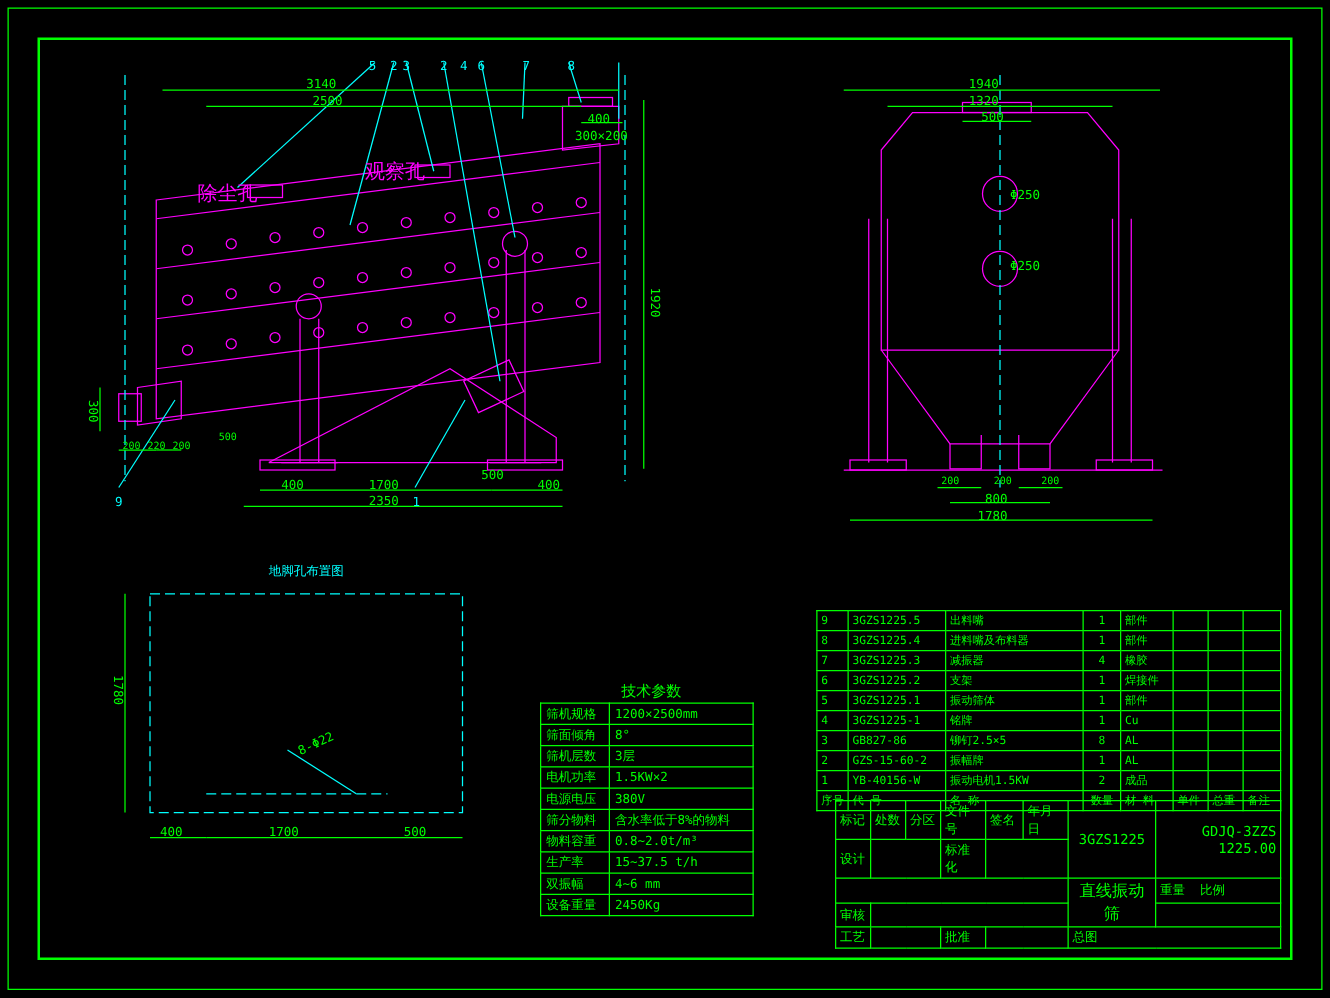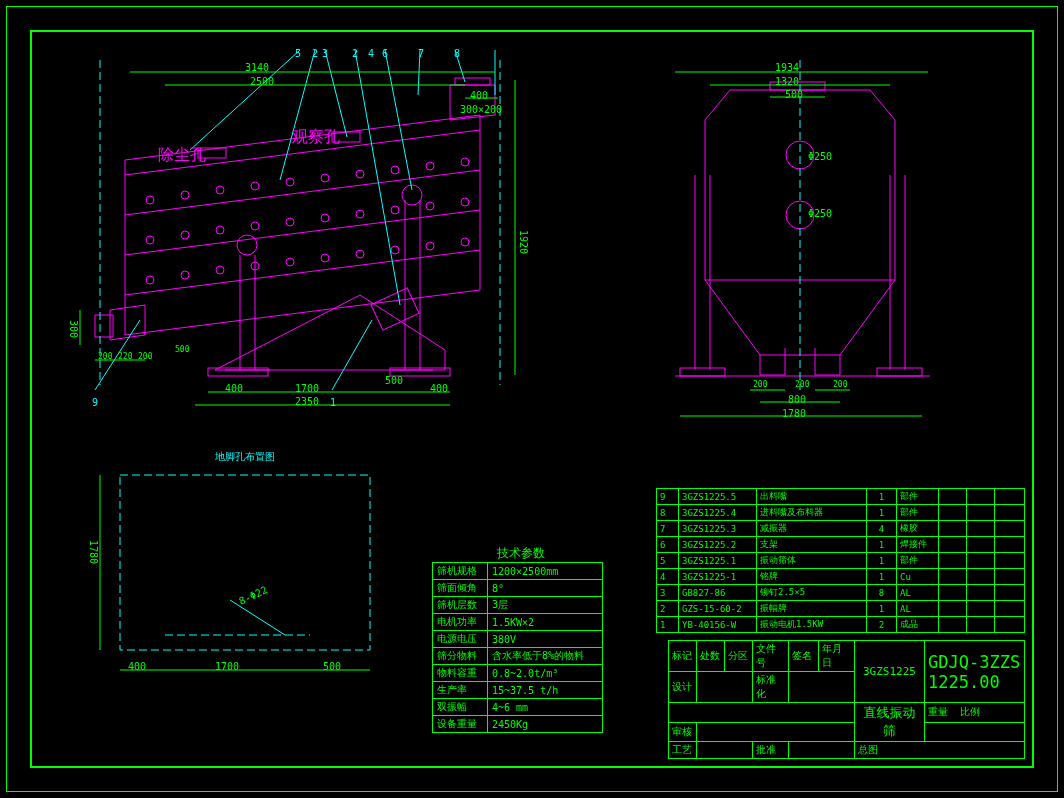--- a/index.html
+++ b/index.html
@@ -196,21 +196,21 @@
 <span class="txt-g" style="left:138px;top:352px;font-size:8px">200</span>
 <span class="txt-g" style="left:175px;top:345px;font-size:8px">500</span>
 <span class="txt-g" style="left:225px;top:383px">400</span>
 <span class="txt-g" style="left:295px;top:383px">1700</span>
 <span class="txt-g" style="left:385px;top:375px">500</span>
 <span class="txt-g" style="left:430px;top:383px">400</span>
 <span class="txt-g" style="left:295px;top:396px">2350</span>
 <span class="txt-m" style="left:158px;top:145px">除尘孔</span>
 <span class="txt-m" style="left:292px;top:127px">观察孔</span>
 
-<span class="txt-g" style="left:775px;top:62px">1934</span>
+<span class="txt-g" style="left:775px;top:62px">1940</span>
 <span class="txt-g" style="left:775px;top:76px">1320</span>
 <span class="txt-g" style="left:785px;top:89px">500</span>
 <span class="txt-g" style="left:808px;top:151px">Φ250</span>
 <span class="txt-g" style="left:808px;top:208px">Φ250</span>
 <span class="txt-g" style="left:753px;top:380px;font-size:8px">200</span>
 <span class="txt-g" style="left:795px;top:380px;font-size:8px">200</span>
 <span class="txt-g" style="left:833px;top:380px;font-size:8px">200</span>
 <span class="txt-g" style="left:788px;top:394px">800</span>
 <span class="txt-g" style="left:782px;top:408px">1780</span>
 
@@ -353,34 +353,44 @@
       <tr>
         <td class="c1">1</td>
         <td class="c2">YB-40156-W</td>
         <td class="c3">振动电机1.5KW</td>
         <td class="c4">2</td>
         <td class="c5">成品</td>
         <td class="c6"></td>
         <td class="c7"></td>
         <td class="c8"></td>
       </tr>
+      <tr>
+        <td class="c1">序号</td>
+        <td class="c2">代    号</td>
+        <td class="c3">名    称</td>
+        <td class="c4">数量</td>
+        <td class="c5">材  料</td>
+        <td class="c6">单件</td>
+        <td class="c7">总重</td>
+        <td class="c8">备注</td>
+      </tr>
     </tbody>
 </table>
 
 <table class="title-block">
 <tbody>
       <tr>
 <td style="width:28px">标记</td>
         <td style="width:28px">处数</td>
 <td style="width:28px">分区</td>
         <td style="width:36px">文件号</td>
 <td style="width:30px">签名</td>
         <td style="width:36px">年月日</td>
 <td rowspan="2" style="width:70px;text-align:center;font-size:11px">3GZS1225</td>
-<td rowspan="2" style="width:100px;text-align:left;font-size:17px">GDJQ-3ZZS 1225.00</td>
+<td rowspan="2" style="width:100px;text-align:right;font-size:11px">GDJQ-3ZZS 1225.00</td>
 </tr>
 <tr>
         <td>设计</td>
         <td colspan="2"></td>
         <td>标准化</td>
         <td colspan="2"></td>
       </tr>
 <tr>
         <td colspan="6" style="height:6px"></td>
 <td rowspan="2" style="text-align:center;font-size:13px">直线振动筛</td>

